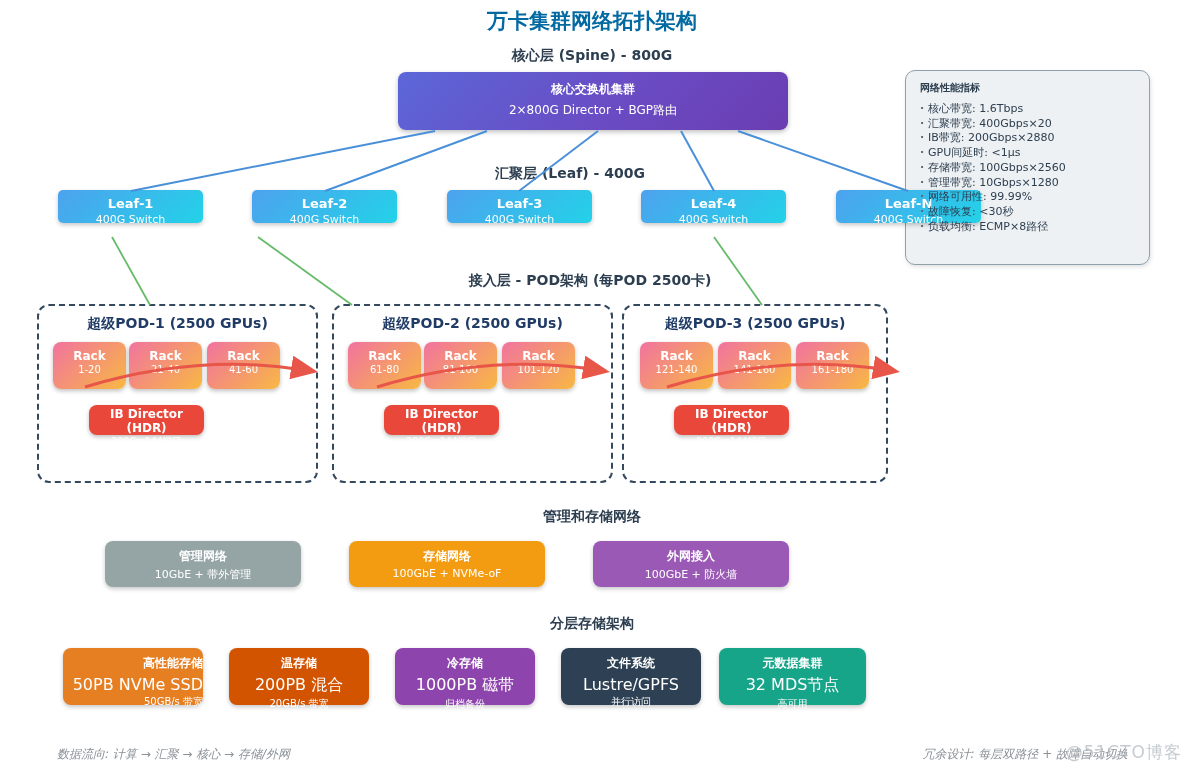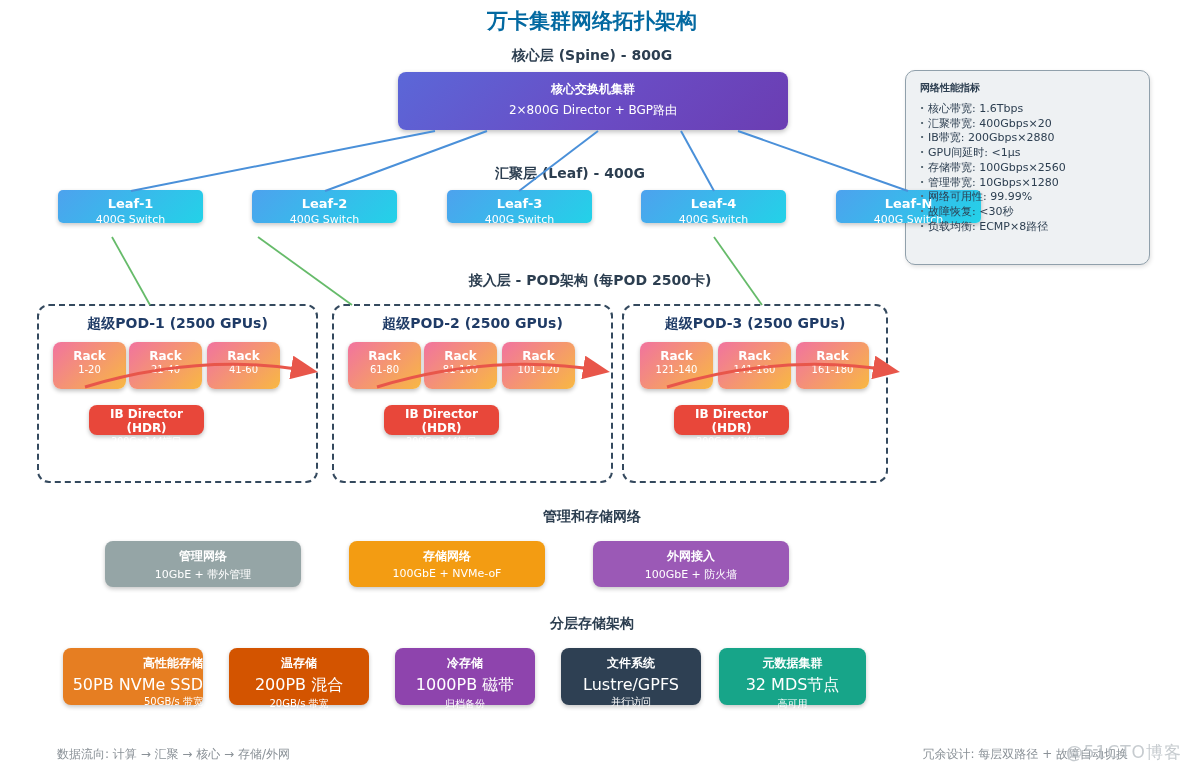--- a/index.html
+++ b/index.html
@@ -62,21 +62,21 @@
   .netbox .t1 { font-size:12px; font-weight:700; }
   .netbox .t2 { font-size:11px; margin-top:2px; }
 
   
   .stobox { top:648px; width:140px; height:57px; border-radius:8px; color:#fff; text-align:center;
     padding-top:7px; box-shadow:0 2px 4px rgba(0,0,0,.22); }
   .stobox .t1 { font-size:12px; font-weight:700; }
   .stobox .t2 { font-size:16px; margin-top:3px; }
   .stobox .t3 { font-size:10px; margin-top:1px; }
 
-  .footer { top:746px; font-size:12px; color:#8a9197; }
+  .footer { top:746px; font-size:12px; color:#8a9197;font-style:italic; }
   .watermark { top:741px; right:2px; font-size:17px; color:#b9bfc4; opacity:.8; letter-spacing:1px; z-index:6; }
 
   svg.overlay { position:absolute; left:0; top:0; z-index:3; pointer-events:none; }
 </style>
 </head>
 <body>
 
 <div class="canvas">
 
   <div class="abs page-title">万卡集群网络拓扑架构</div>

